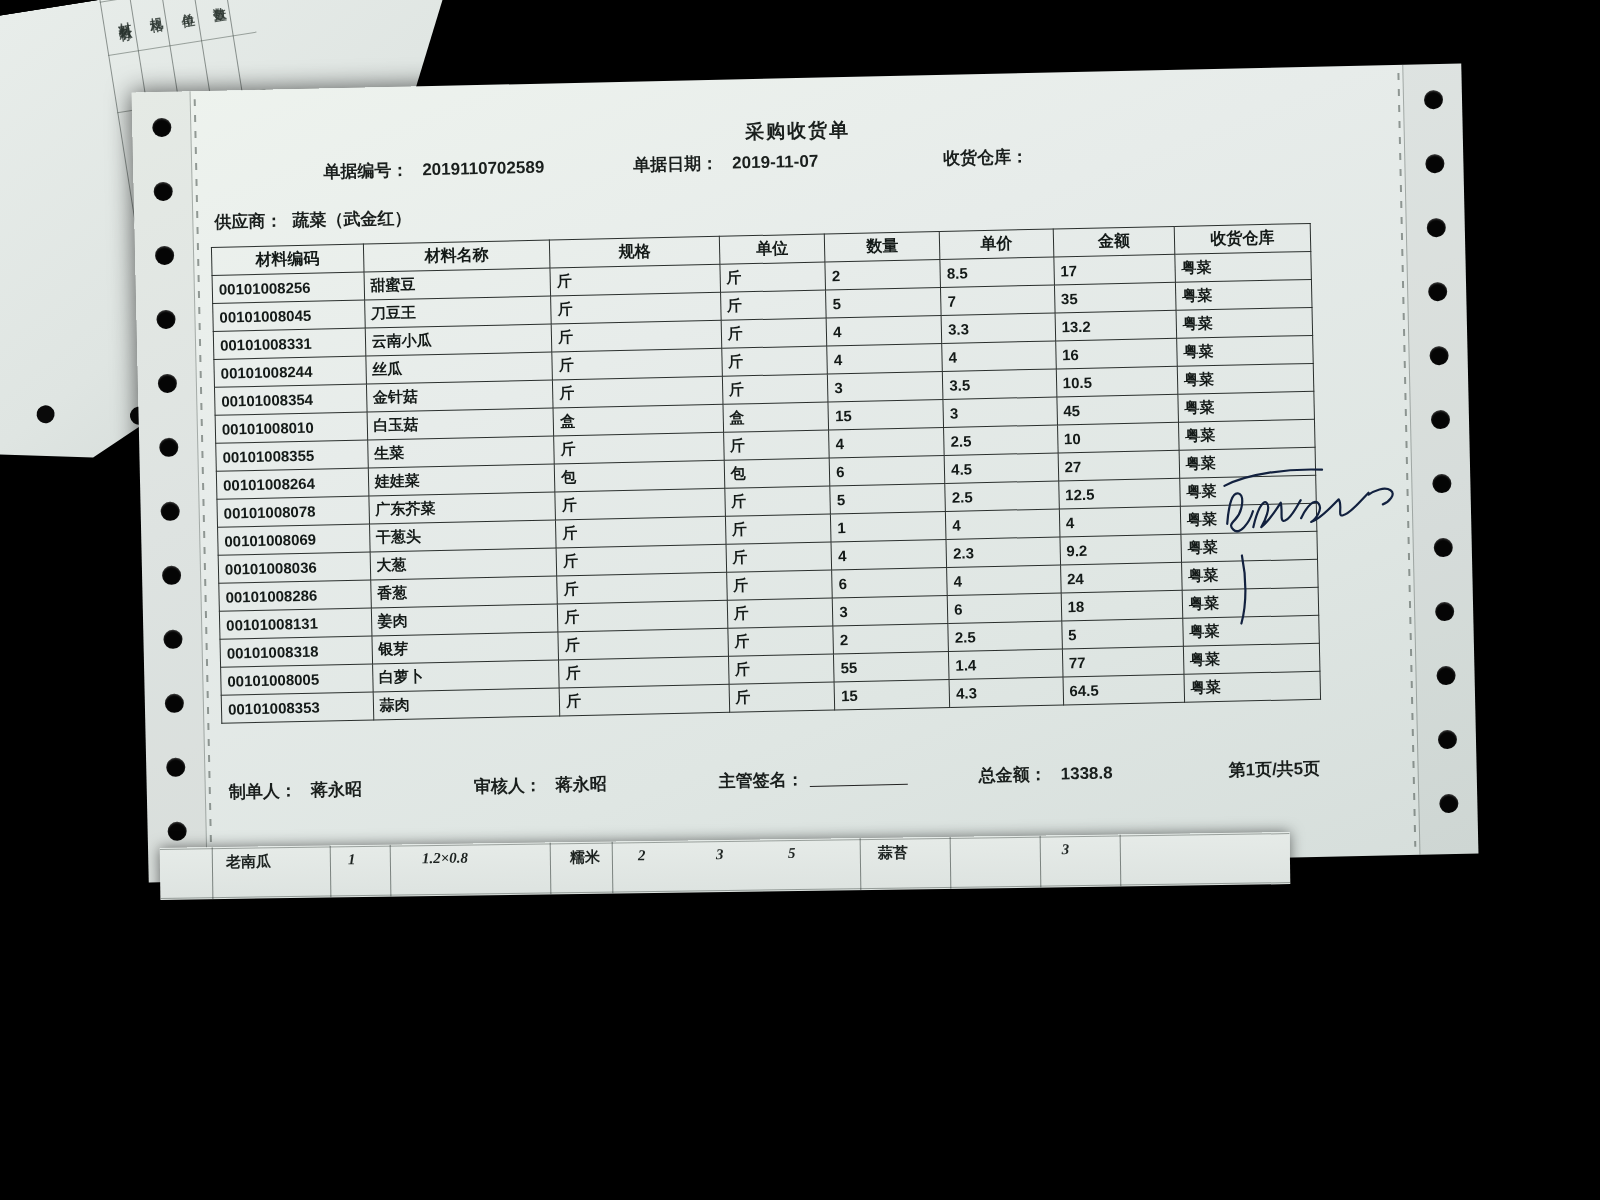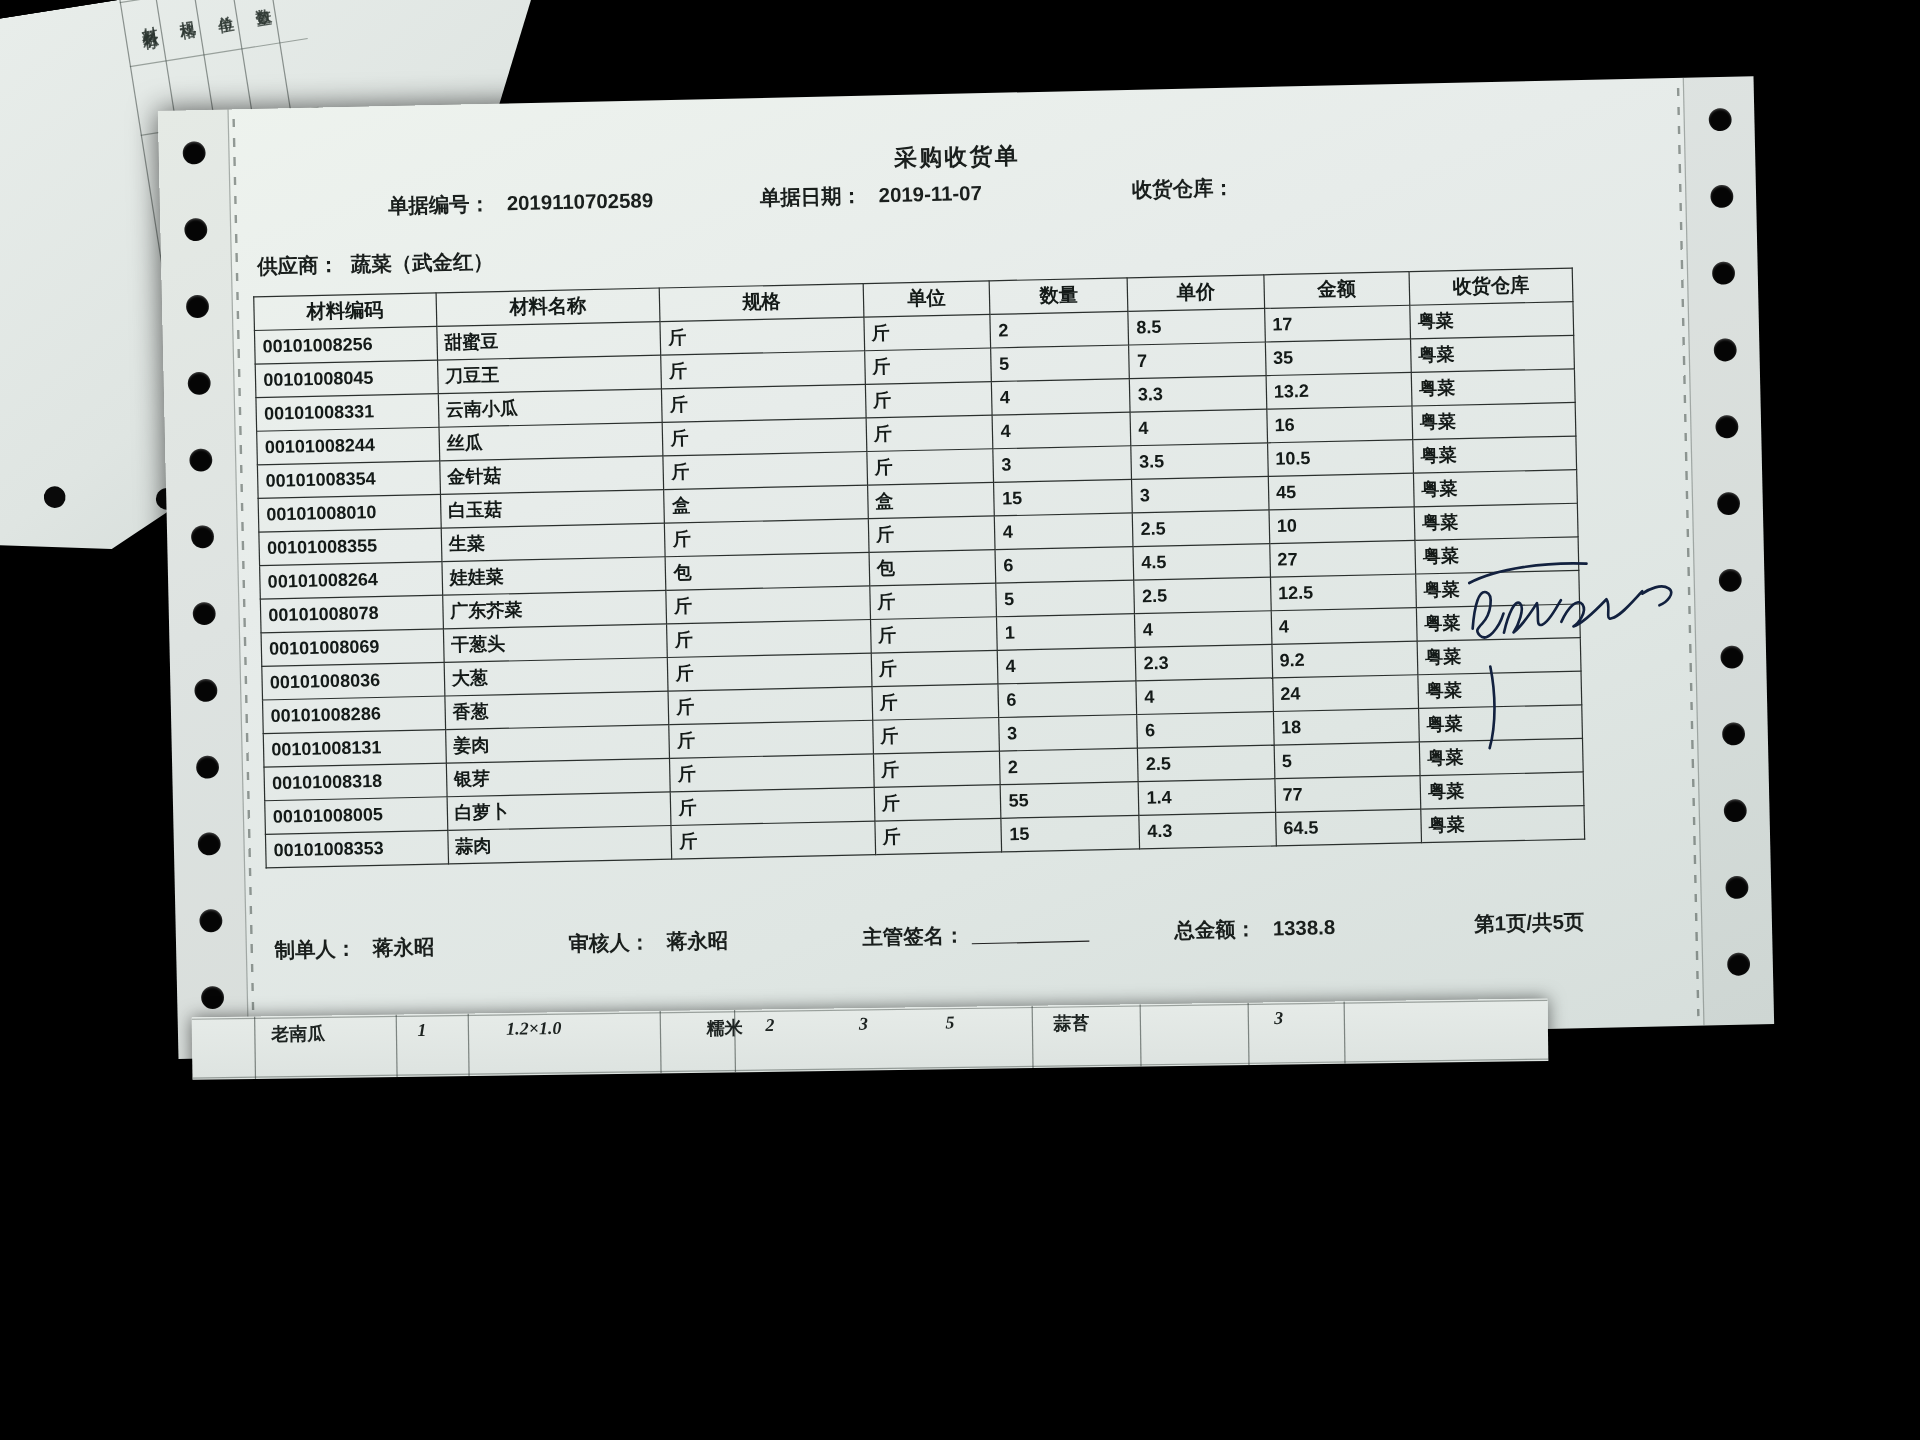--- a/index.html
+++ b/index.html
@@ -566,22 +566,22 @@
     <div class="bs-line" style="left:230px;"></div>
     <div class="bs-line" style="left:390px;"></div>
     <div class="bs-line" style="left:452px;"></div>
     <div class="bs-line" style="left:700px;"></div>
     <div class="bs-line" style="left:790px;"></div>
     <div class="bs-line" style="left:880px;"></div>
     <div class="bs-line" style="left:960px;"></div>
 
     <div class="bs-cell" style="left:66px;">老南瓜</div>
     <div class="bs-cell hand" style="left:188px;">1</div>
-    <div class="bs-cell hand" style="left:262px;">1.2×1.0</div>
-    <div class="bs-cell" style="left:429px;">糯米</div>
+    <div class="bs-cell hand" style="left:262px;">1.2×0.8</div>
+    <div class="bs-cell" style="left:410px;">糯米</div>
     <div class="bs-cell hand" style="left:478px;">2</div>
     <div class="bs-cell hand" style="left:556px;">3</div>
     <div class="bs-cell hand" style="left:628px;">5</div>
     <div class="bs-cell" style="left:718px;">蒜苔</div>
     <div class="bs-cell hand" style="left:902px;">3</div>
   </div>
 
 </div>
 
 </body></html>

